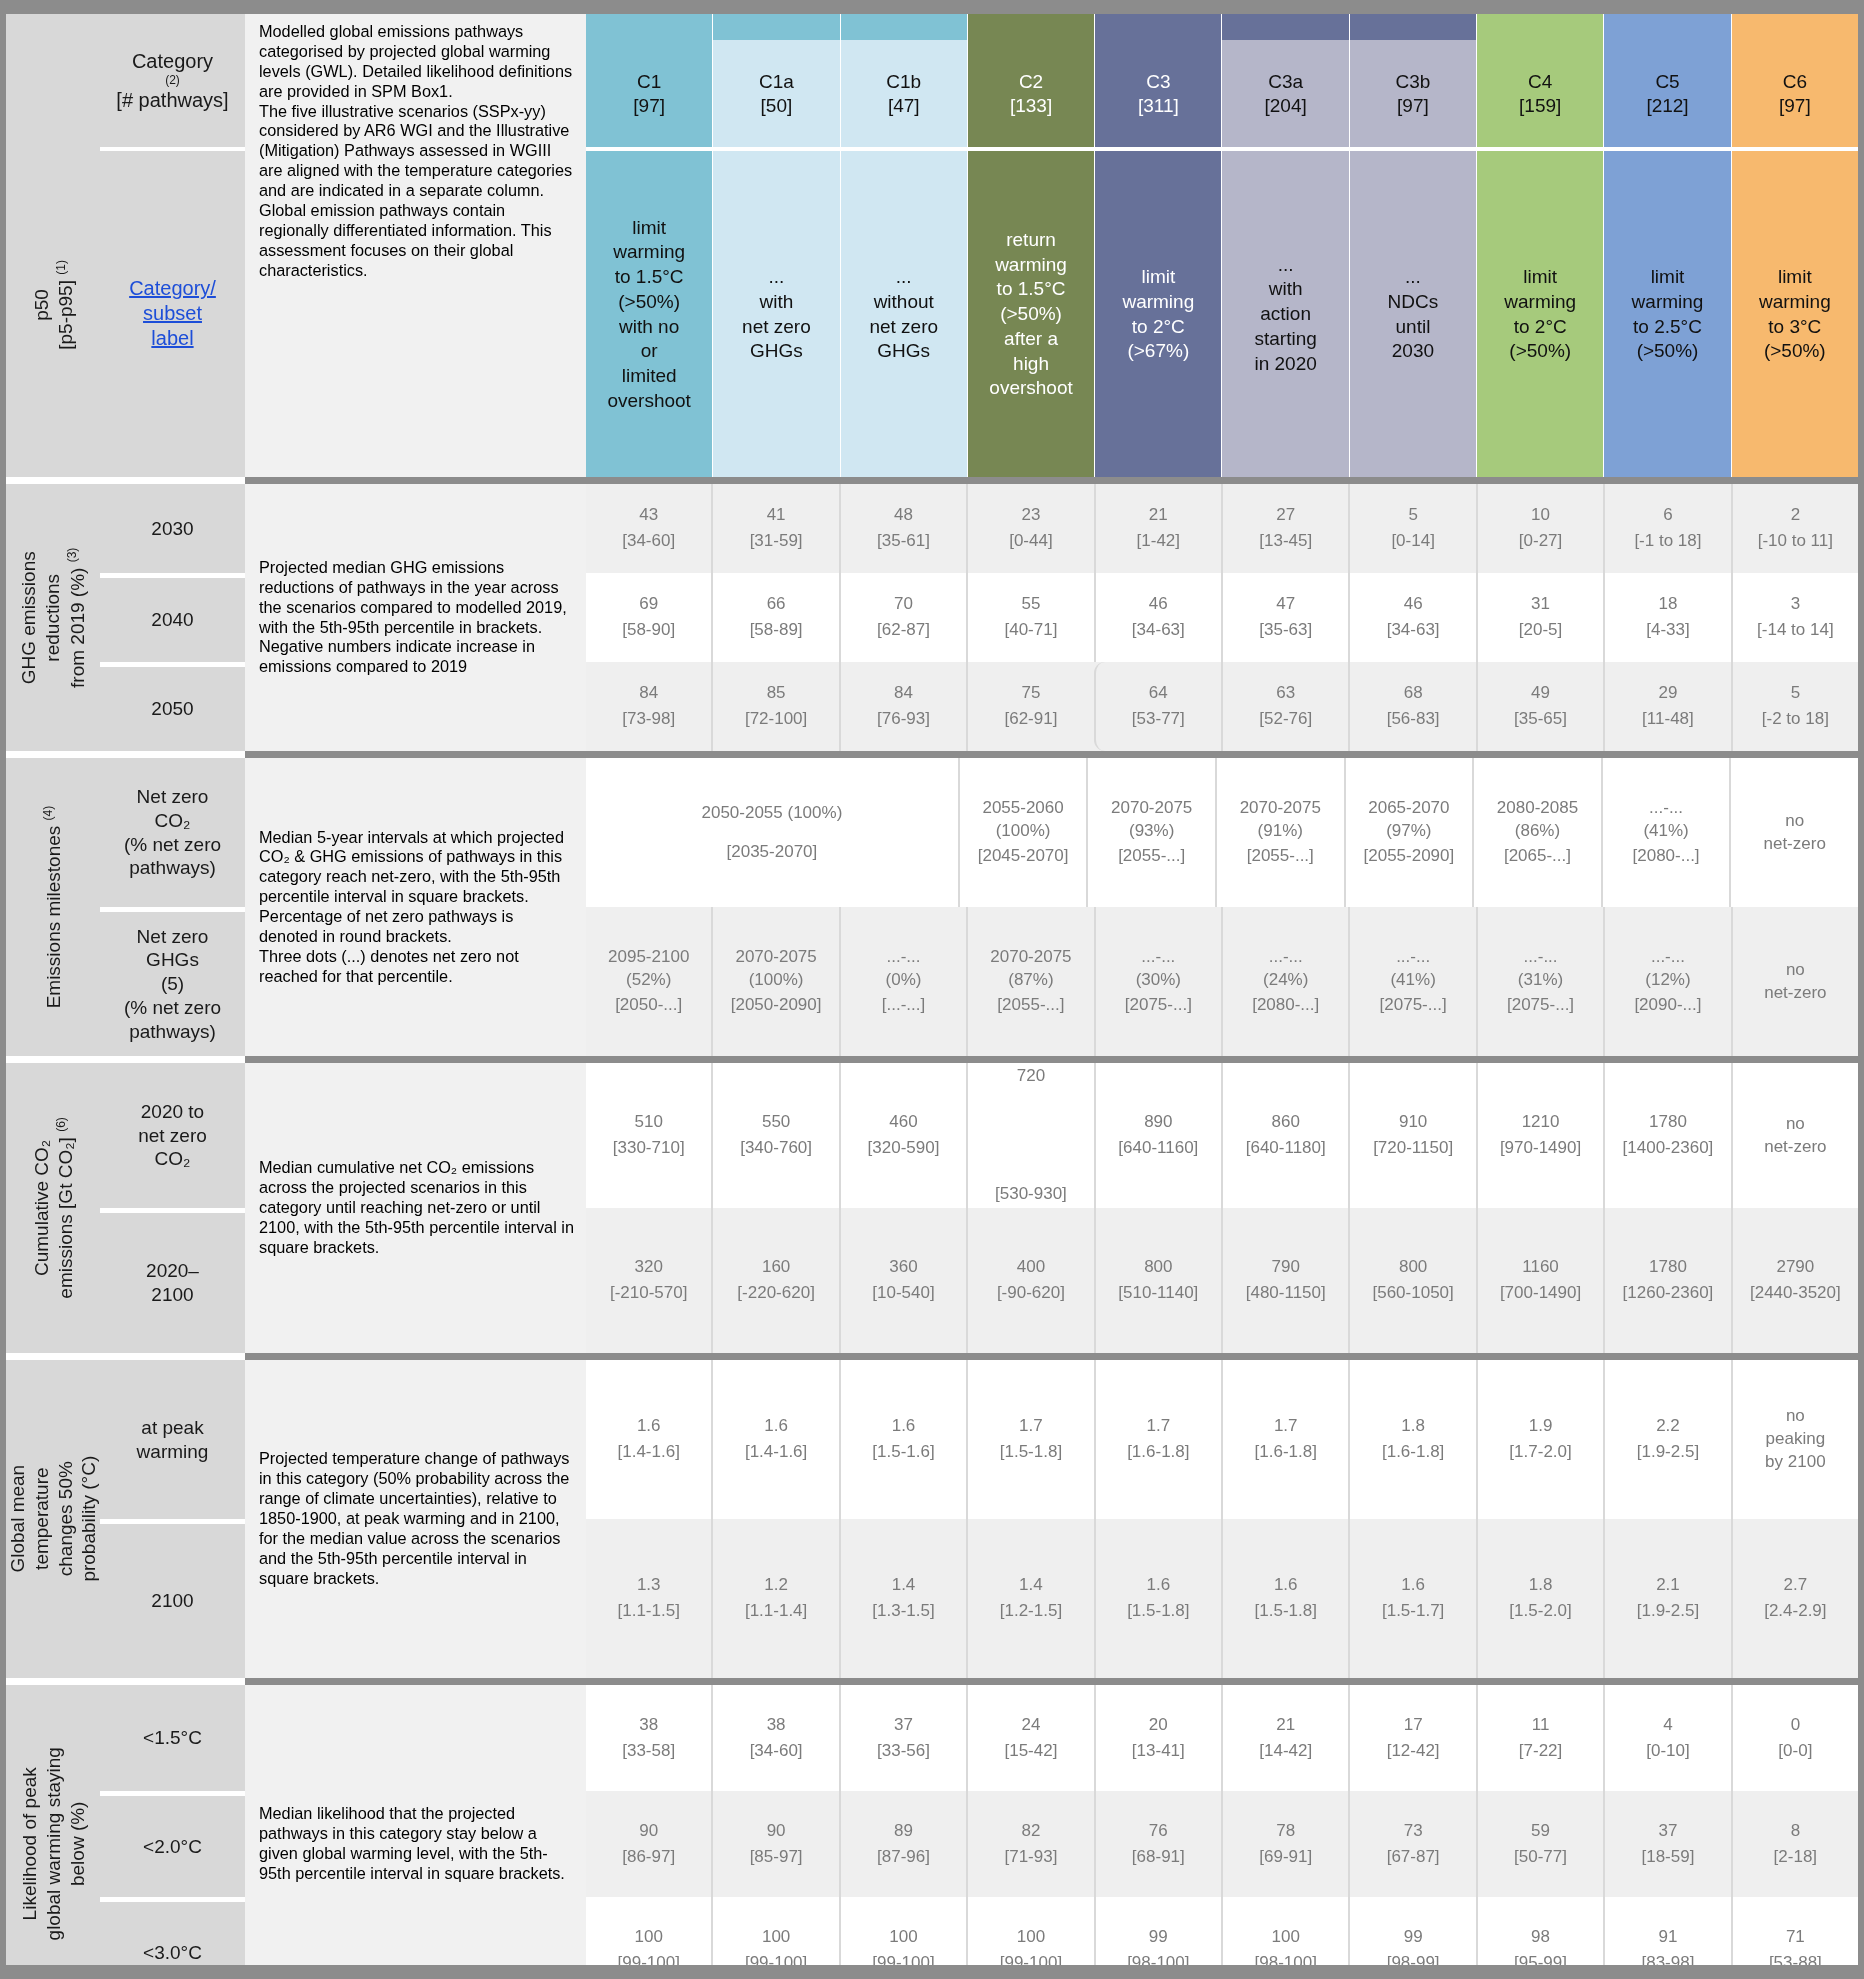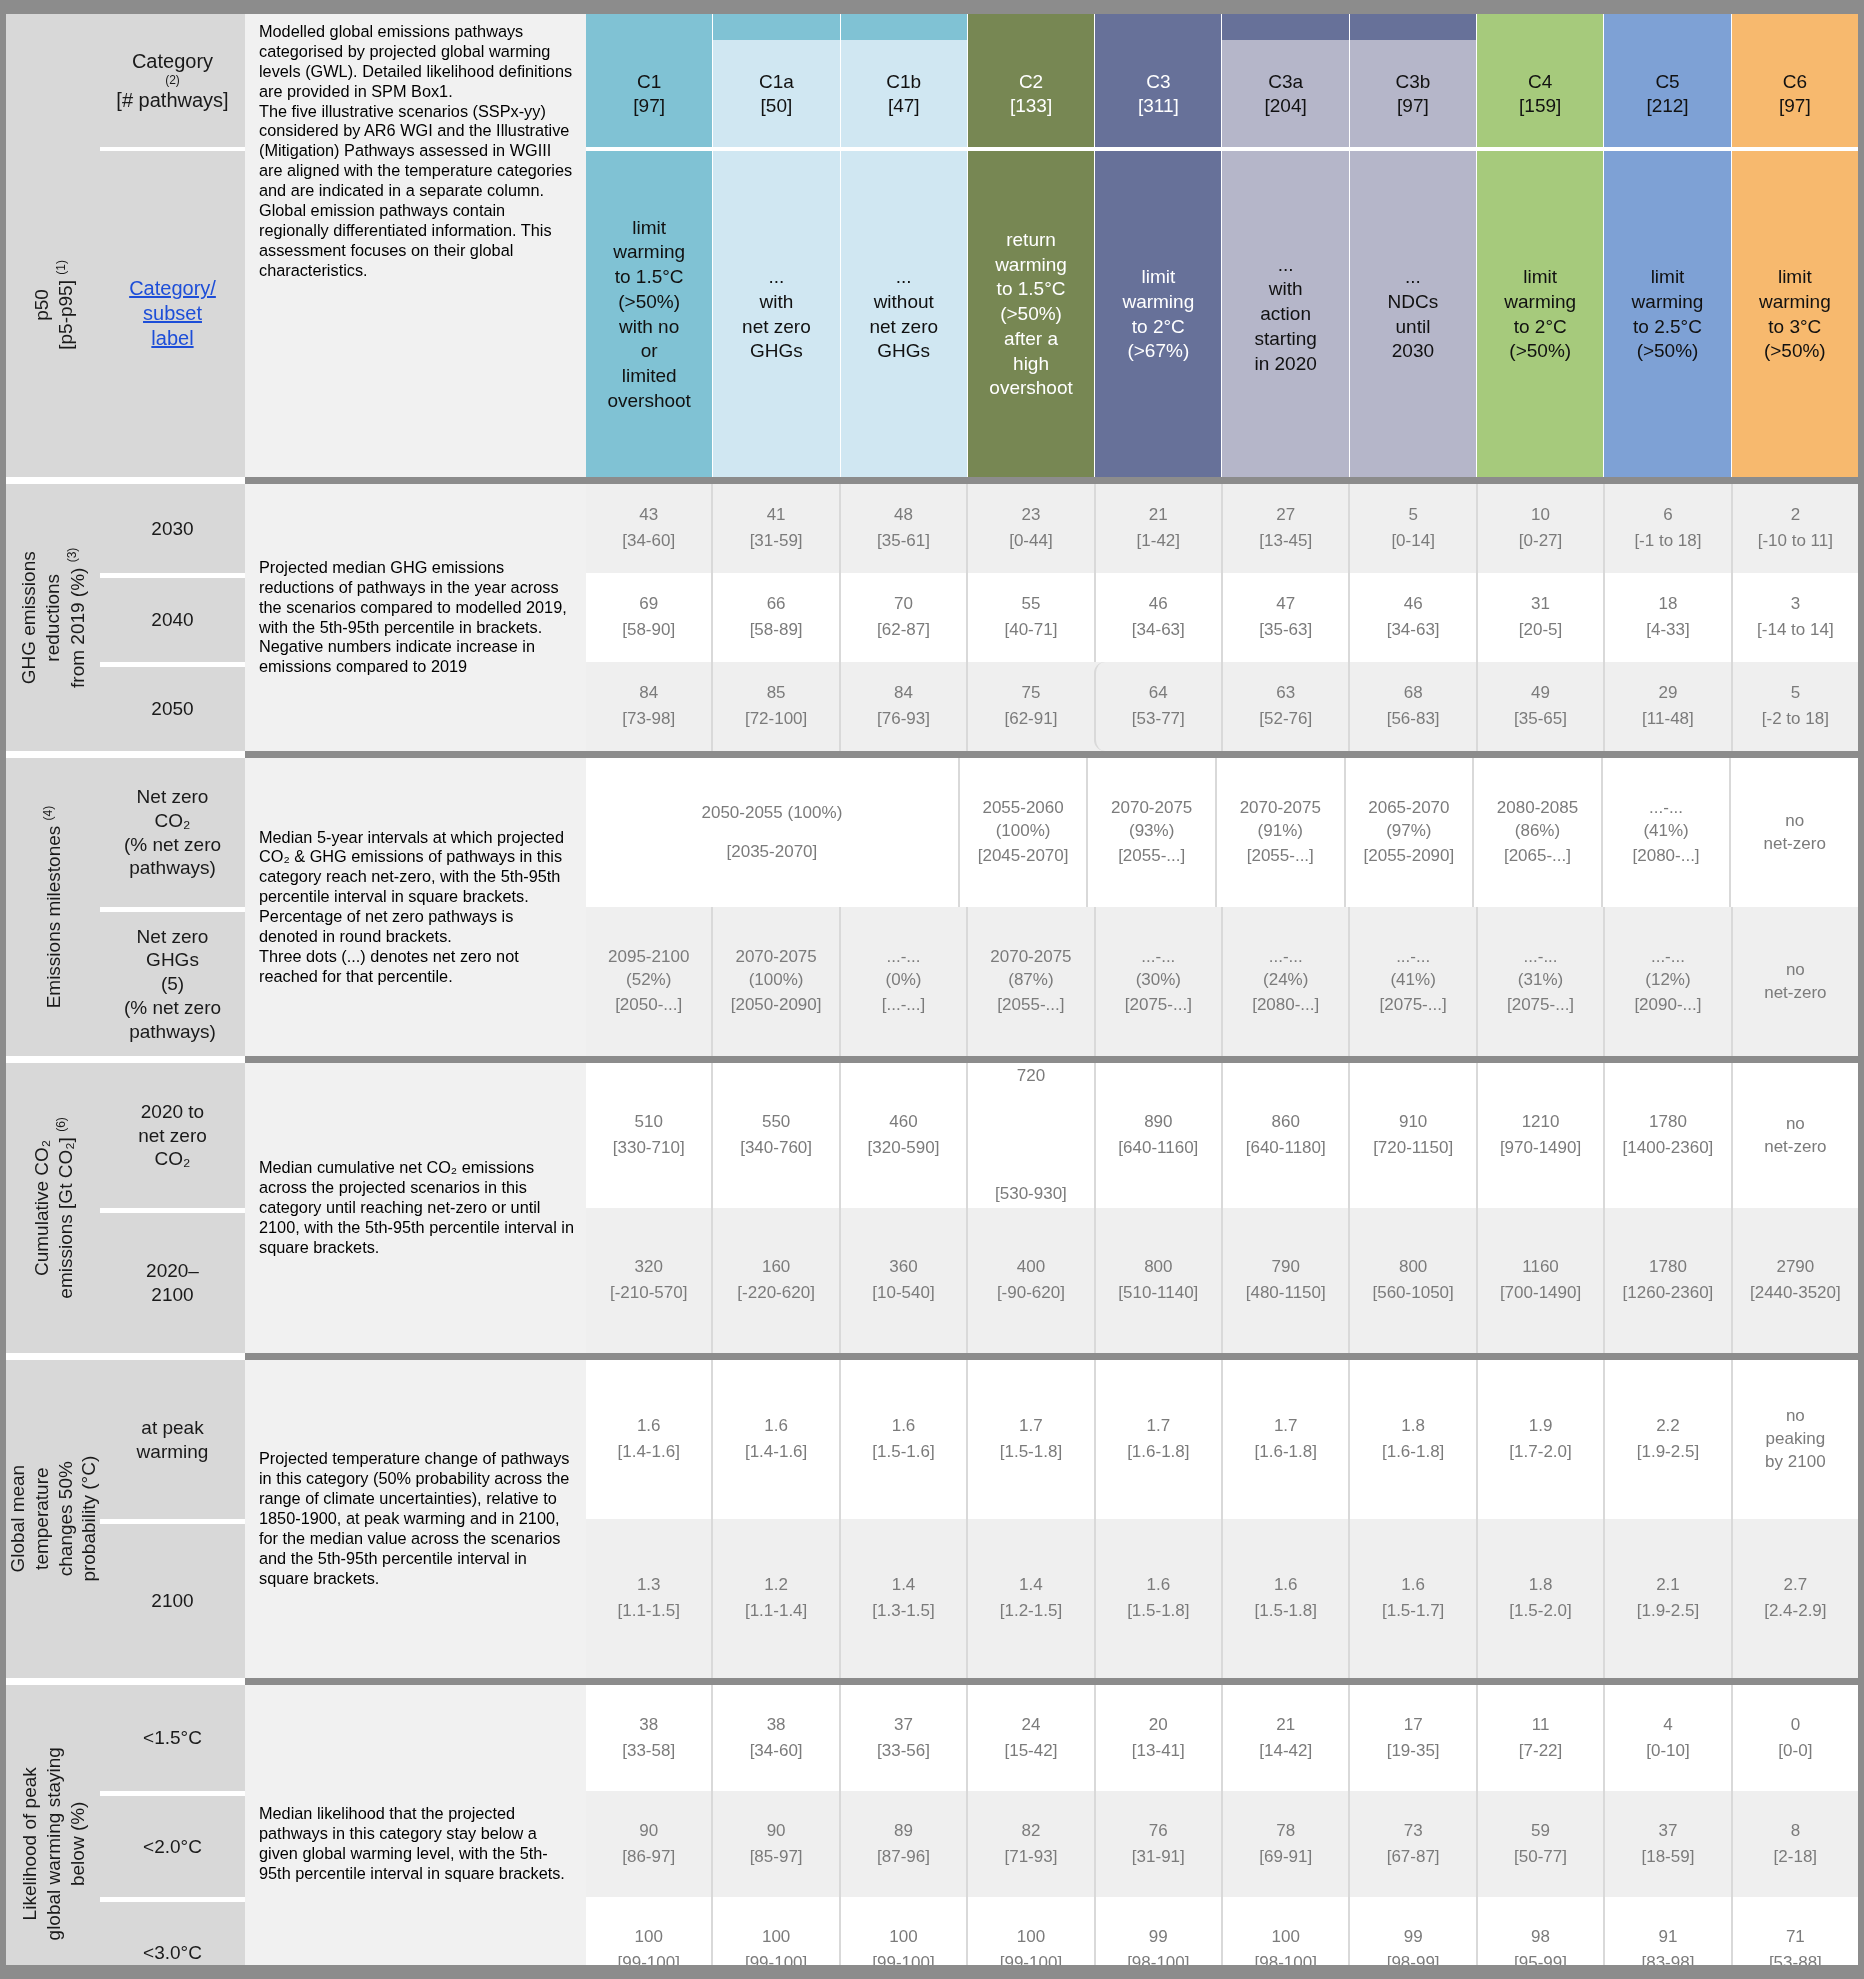--- a/index.html
+++ b/index.html
@@ -738,21 +738,21 @@
           <div class="dcell" style="flex: 1 1 0px;">
             <div class="dline">20</div>
             <div class="dline br">[13-41]</div>
           </div>
           <div class="dcell" style="flex: 1 1 0px;">
             <div class="dline">21</div>
             <div class="dline br">[14-42]</div>
           </div>
           <div class="dcell" style="flex: 1 1 0px;">
             <div class="dline">17</div>
-            <div class="dline br">[19-35]</div>
+            <div class="dline br">[12-42]</div>
           </div>
           <div class="dcell" style="flex: 1 1 0px;">
             <div class="dline">11</div>
             <div class="dline br">[7-22]</div>
           </div>
           <div class="dcell" style="flex: 1 1 0px;">
             <div class="dline">4</div>
             <div class="dline br">[0-10]</div>
           </div>
           <div class="dcell" style="flex: 1 1 0px;">
@@ -772,21 +772,21 @@
           <div class="dcell" style="flex: 1 1 0px;">
             <div class="dline">89</div>
             <div class="dline br">[87-96]</div>
           </div>
           <div class="dcell" style="flex: 1 1 0px;">
             <div class="dline">82</div>
             <div class="dline br">[71-93]</div>
           </div>
           <div class="dcell" style="flex: 1 1 0px;">
             <div class="dline">76</div>
-            <div class="dline br">[31-91]</div>
+            <div class="dline br">[68-91]</div>
           </div>
           <div class="dcell" style="flex: 1 1 0px;">
             <div class="dline">78</div>
             <div class="dline br">[69-91]</div>
           </div>
           <div class="dcell" style="flex: 1 1 0px;">
             <div class="dline">73</div>
             <div class="dline br">[67-87]</div>
           </div>
           <div class="dcell" style="flex: 1 1 0px;">

